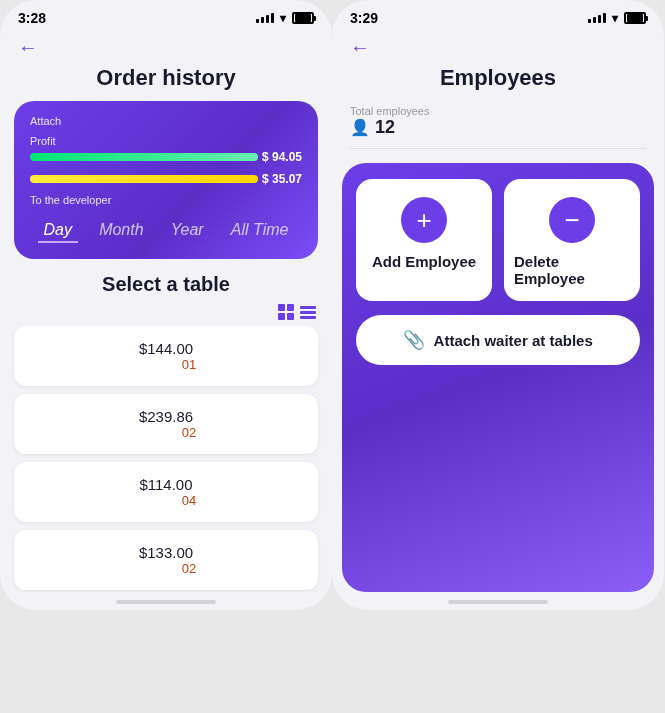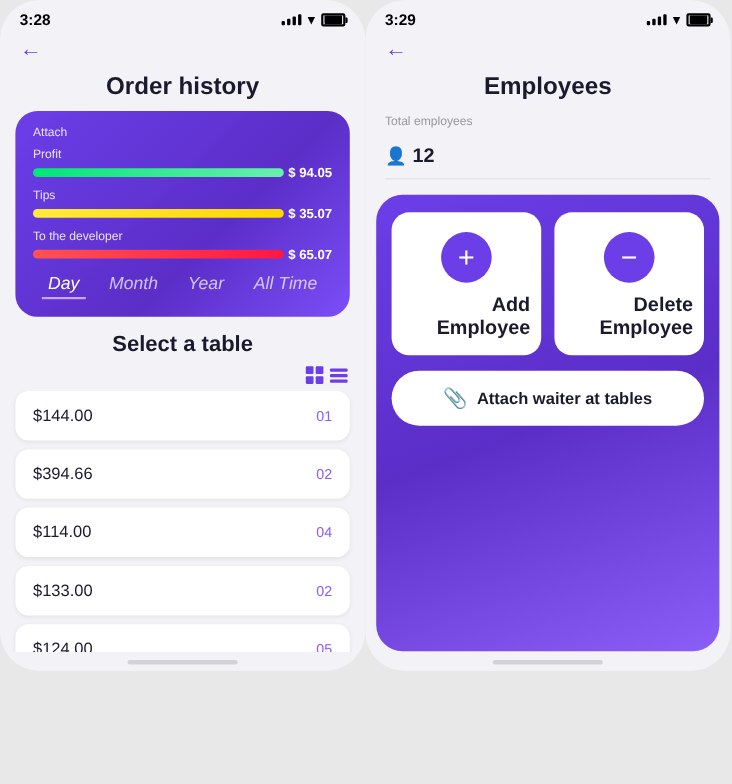--- a/index.html
+++ b/index.html
@@ -159,40 +159,41 @@
     .table-list { flex: 1; overflow-y: auto; padding: 0 14px; }
     .table-row {
       background: white;
       border-radius: 12px;
       margin-bottom: 8px;
       padding: 14px 16px;
       display: flex;
       justify-content: space-between;
       align-items: center;
       box-shadow: 0 1px 4px rgba(0,0,0,0.07);
+      flex-direction: column;
     }
     .table-amount { font-size: 15px; font-weight: 500; color: #1a1a2e; }
-    .table-num { font-size: 13px; color: #8b5cf6; margin-left: 46px; }
+    .table-num { font-size: 13px; color: #c2410c; margin-left: 46px; }
 
     
     .home-indicator {
       width: 100px;
       height: 4px;
       background: #1a1a2e;
       border-radius: 2px;
       margin: 8px auto 6px;
       opacity: 0.15;
     }
 
     .emp-stats {
       display: flex;
       gap: 24px;
       padding: 4px 18px 10px;
     }
-    .emp-stat-item { display: flex; flex-direction: column; gap: 14px; }
+    .emp-stat-item { display: flex; flex-direction: column; gap: 0; }
     .emp-stat-label { font-size: 11px; color: #999; }
     .emp-stat-value {
       display: flex;
       align-items: center;
       gap: 5px;
       font-size: 18px;
       font-weight: 700;
       color: #1a1a2e;
     }
     .emp-stat-icon { font-size: 16px; color: #6b3ee8; }
@@ -236,24 +237,24 @@
       border-radius: 50%;
       background: #6b3ee8;
       display: flex;
       align-items: center;
       justify-content: center;
       font-size: 26px;
       color: white;
       font-weight: 300;
     }
     .emp-action-label {
-      font-size: 18px;
+      font-size: 15px;
       font-weight: 600;
       color: #1a1a2e;
-      text-align: right;
+      text-align: left;
     }
 
     .attach-btn {
       background: white;
       border-radius: 50px;
       padding: 14px 20px;
       display: flex;
       align-items: center;
       justify-content: center;
       gap: 8px;
@@ -320,33 +321,28 @@
 
       <div class="stat-row">
         <div class="stat-label">Profit</div>
         <div class="stat-bar-row">
           <div class="stat-bar bar-green"></div>
           <span class="stat-value">$ 94.05</span>
         </div>
       </div>
 
       <div class="stat-row">
-        <div class="stat-label">Tips</div>
         <div class="stat-bar-row">
           <div class="stat-bar bar-yellow"></div>
           <span class="stat-value">$ 35.07</span>
         </div>
       </div>
 
       <div class="stat-row">
         <div class="stat-label">To the developer</div>
-        <div class="stat-bar-row">
-          <div class="stat-bar bar-red"></div>
-          <span class="stat-value">$ 65.07</span>
-        </div>
       </div>
 
       <div class="time-tabs">
         <span class="time-tab active">Day</span>
         <span class="time-tab">Month</span>
         <span class="time-tab">Year</span>
         <span class="time-tab">All Time</span>
       </div>
     </div>
 
@@ -366,21 +362,21 @@
       </div>
     </div>
 
     <div class="table-list">
 
     <div class="table-row">
       <span class="table-amount">$144.00</span>
       <span class="table-num">01</span>
     </div>
         <div class="table-row">
-      <span class="table-amount">$394.66</span>
+      <span class="table-amount">$239.86</span>
       <span class="table-num">02</span>
     </div>
         <div class="table-row">
       <span class="table-amount">$114.00</span>
       <span class="table-num">04</span>
     </div>
         <div class="table-row">
       <span class="table-amount">$133.00</span>
       <span class="table-num">02</span>
     </div>

